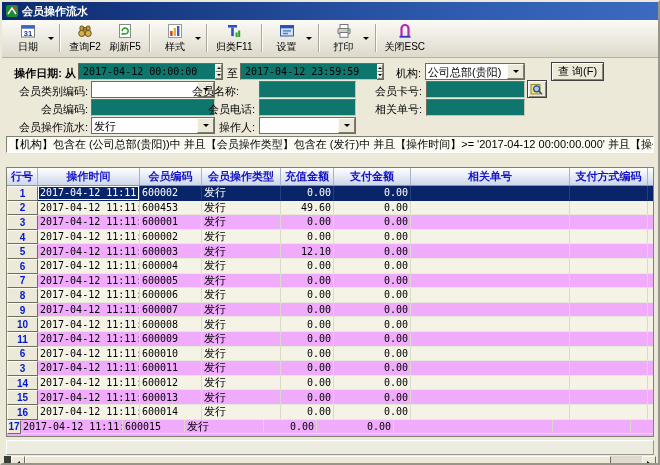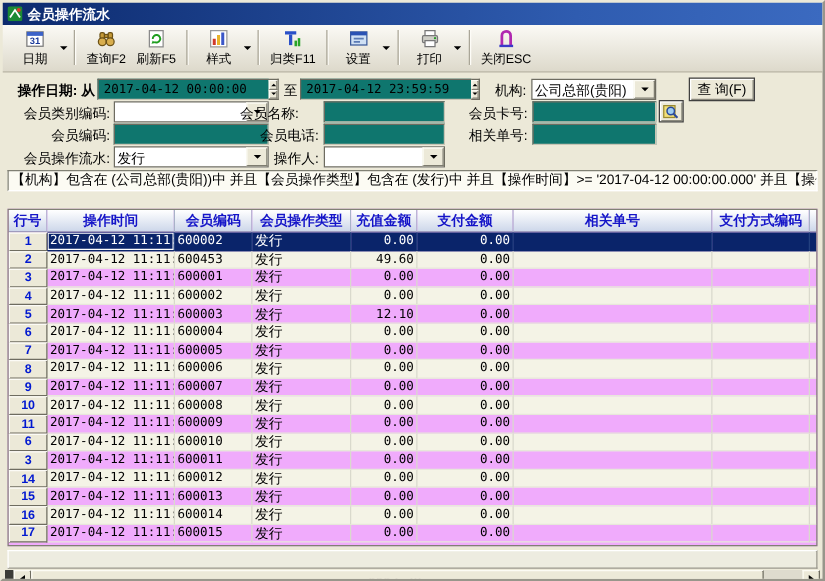--- a/index.html
+++ b/index.html
@@ -474,21 +474,21 @@
           <div class="bcell mono" style="width: 102px;">2017-04-12 11:11:39</div>
           <div class="bcell mono" style="width: 62px;">600014</div>
           <div class="bcell" style="width: 79px;">发行</div>
           <div class="bcell mono num" style="width: 53px;">0.00</div>
           <div class="bcell mono num" style="width: 77px;">0.00</div>
           <div class="bcell" style="width: 159px;"></div>
           <div class="bcell" style="width: 78px;"></div>
           <div class="bcell" style="flex: 1 1 auto; border-right: none;"></div>
         </div>
         <div class="brow">
-          <div class="bcell rownum" style="width: 31px;">17</div>
+          <div class="bcell rownum" style="width: 14px;">17</div>
           <div class="bcell mono" style="width: 102px;">2017-04-12 11:11:48</div>
           <div class="bcell mono" style="width: 62px;">600015</div>
           <div class="bcell" style="width: 79px;">发行</div>
           <div class="bcell mono num" style="width: 53px;">0.00</div>
           <div class="bcell mono num" style="width: 77px;">0.00</div>
           <div class="bcell" style="width: 159px;"></div>
           <div class="bcell" style="width: 78px;"></div>
           <div class="bcell" style="flex: 1 1 auto; border-right: none;"></div>
         </div>
       </div>

